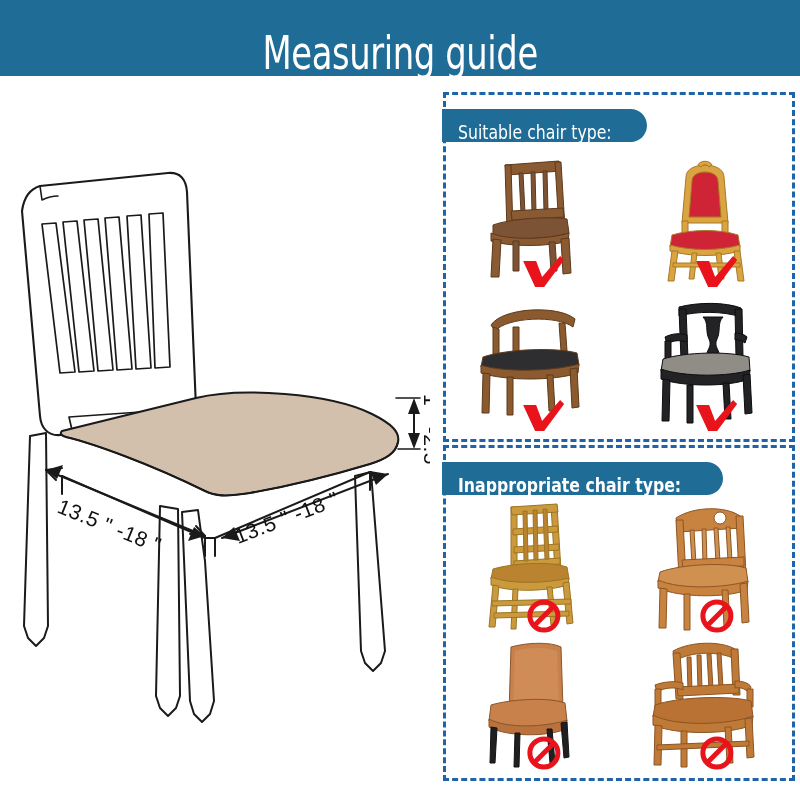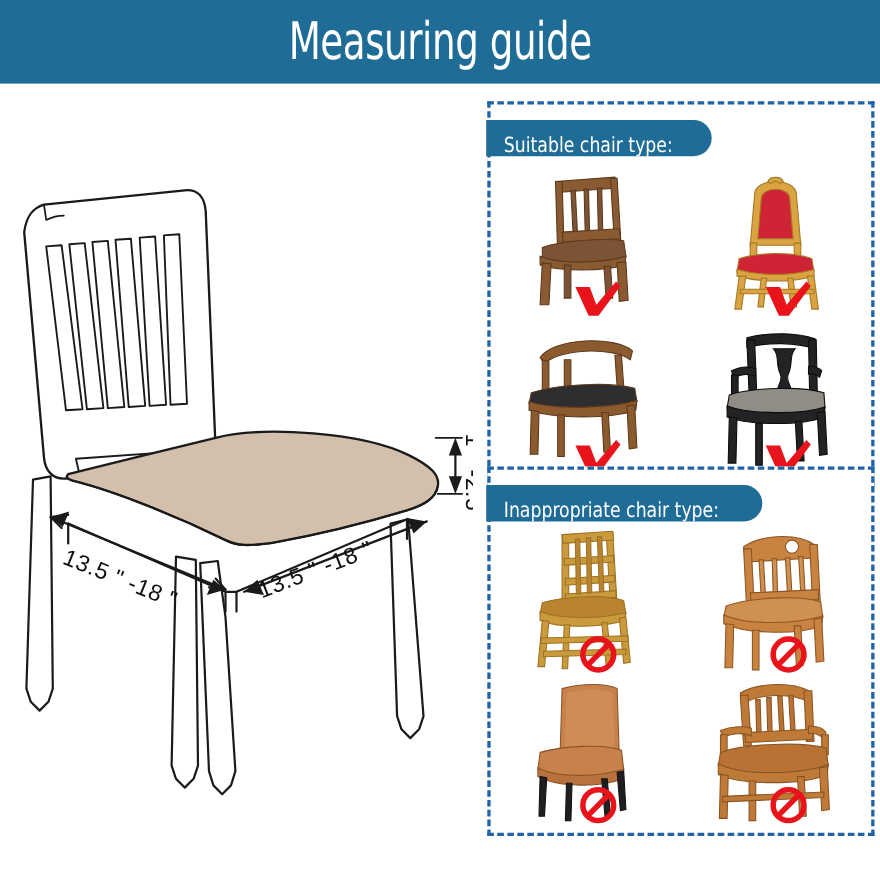--- a/index.html
+++ b/index.html
@@ -20,21 +20,21 @@
 
   
   #banner {
     position: absolute;
     left: 0;
     top: 0;
     width: 800px;
     height: 76px;
     background: #1f6c97;
     display: flex;
-    align-items: center;
+    align-items: flex-end;
     justify-content: center;
   }
   #banner-title {
     color: #ffffff;
     font-family: "DejaVu Sans Condensed", "Liberation Sans Narrow", "Liberation Sans", sans-serif;
     font-size: 47px;
     font-weight: 400;
     letter-spacing: -0.5px;
     transform: scaleX(0.80);
     transform-origin: center;
@@ -60,21 +60,21 @@
   }
 
   
   .panel {
     position: absolute;
     border: 3px dashed #1f63a8;
     background: #ffffff;
     box-sizing: border-box;
   }
   #panel-suitable   { left: 443px; top: 92px;  width: 352px; height: 350px; }
-  #panel-inappropriate { left: 443px; top: 424px; width: 352px; height: 336px; }
+  #panel-inappropriate { left: 443px; top: 445px; width: 352px; height: 336px; font-weight: bold; }
 
   .badge {
     position: absolute;
     left: -4px;
     top: 14px;
     height: 33px;
     background: #1f6c97;
     border-radius: 0 17px 17px 0;
     display: flex;
     align-items: flex-end;

